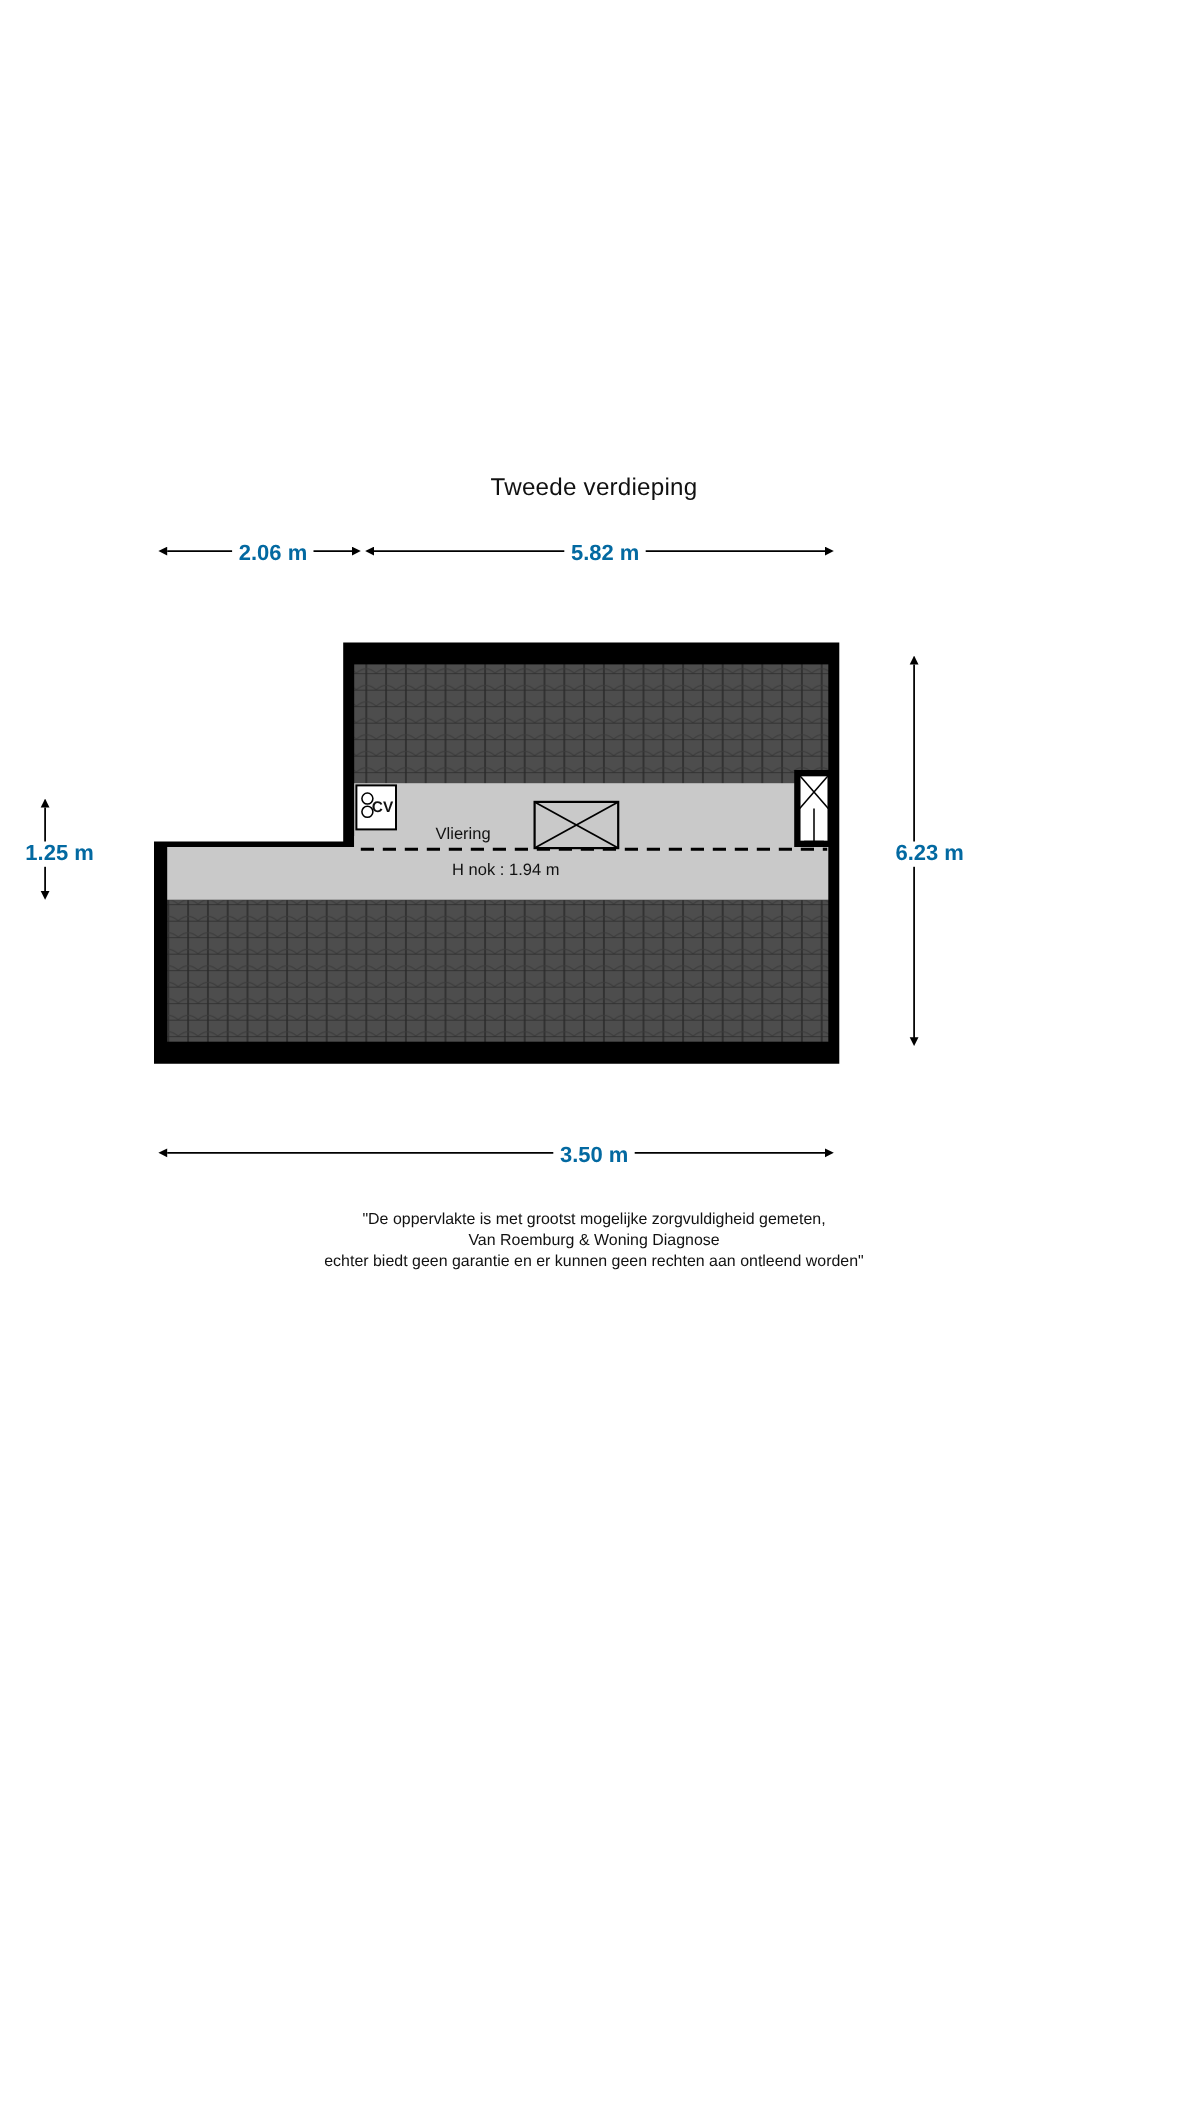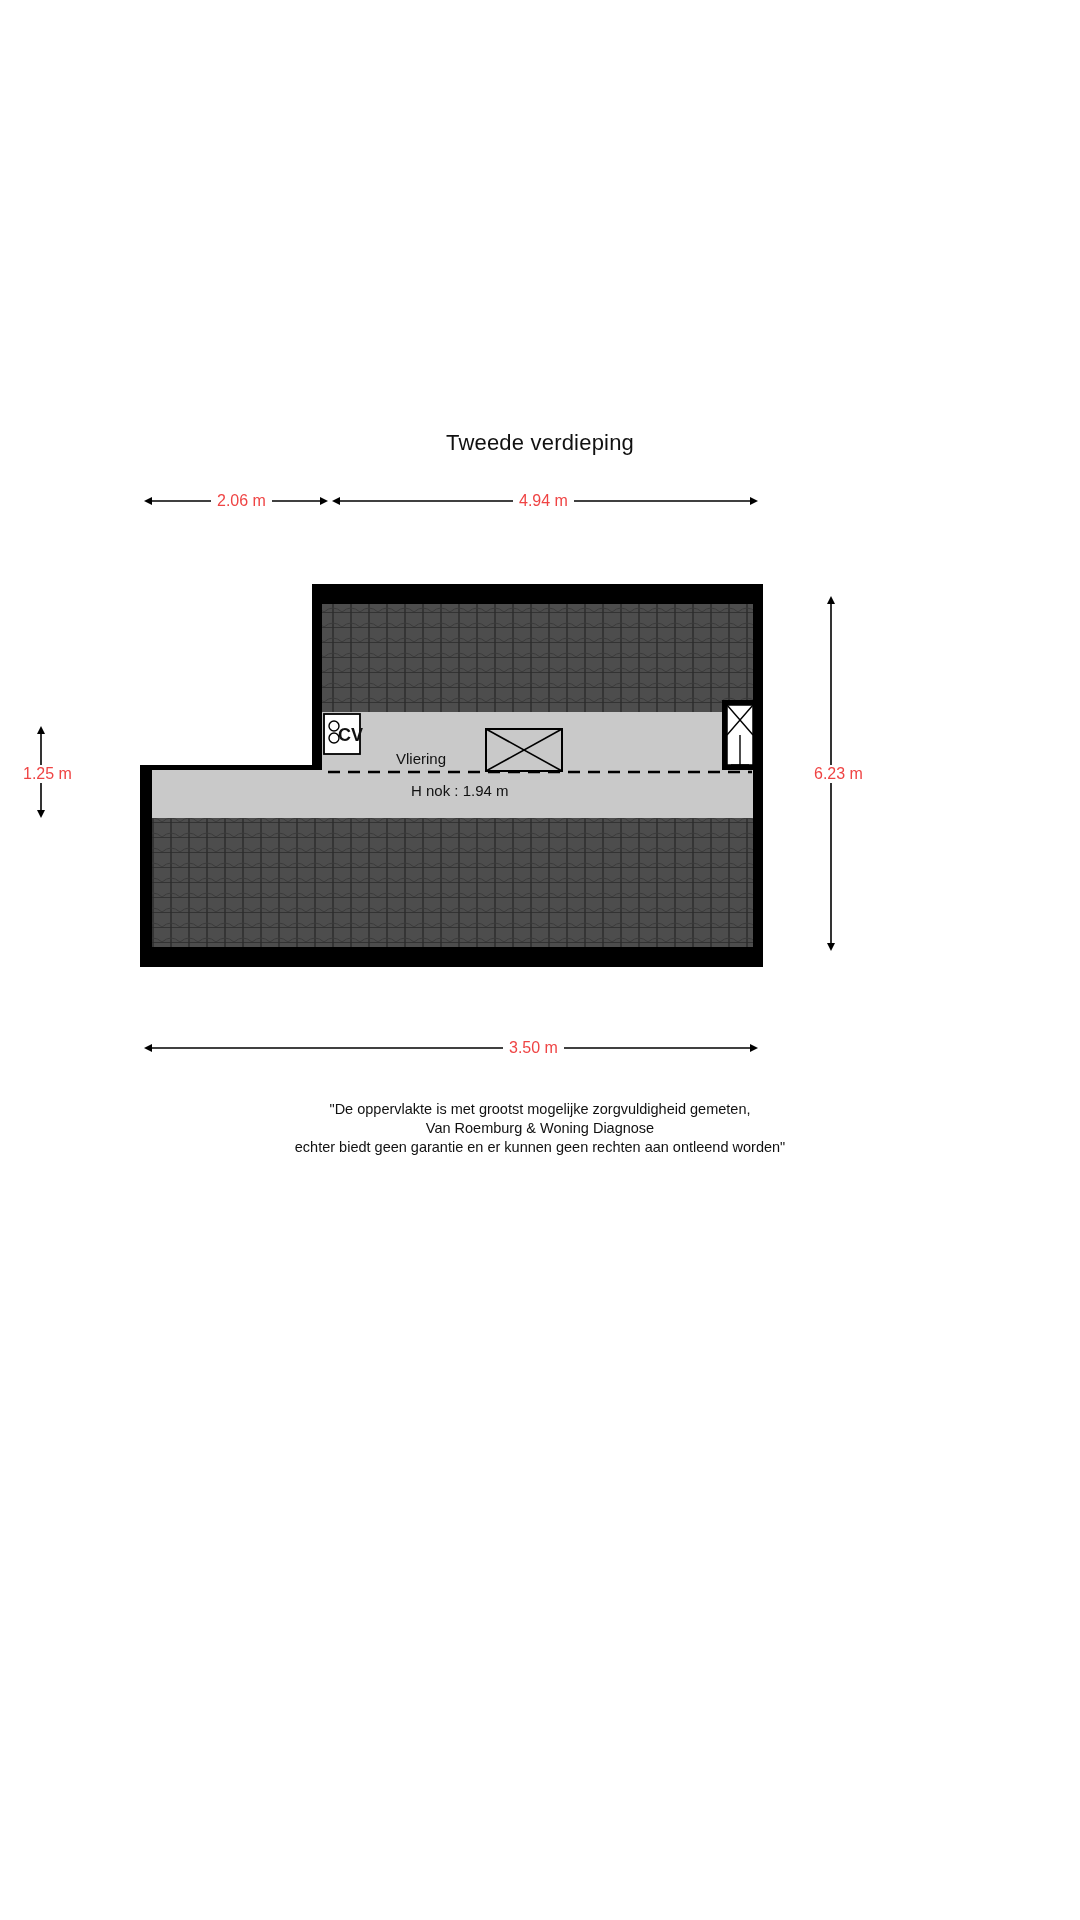--- a/index.html
+++ b/index.html
@@ -31,25 +31,26 @@
     width: 1080px;
     text-align: center;
     font-size: 22px;
     letter-spacing: 0.2px;
     color: #111;
   }
 
   
   .dim-label {
     position: absolute;
-    font-size: 16px;
-    color: #ef4444;
+    font-size: 20px;
+    color: #0369a1;
     background: #ffffff;
     padding: 0 6px;
     white-space: nowrap;
+    font-weight: bold;
   }
 
   #dim-top-left-label  { left: 211px; top: 480px; }
   #dim-top-right-label { left: 513px; top: 480px; }
   #dim-bottom-label    { left: 503px; top: 1027px; }
   #dim-left-label      { left: 17px;  top: 753px; }
   #dim-right-label     { left: 808px; top: 753px; }
 
   
   .plan-svg {
@@ -60,21 +61,21 @@
 
   
   .room-label {
     position: absolute;
     font-size: 15px;
     color: #111;
     white-space: nowrap;
   }
   #room-vliering { left: 396px; top: 738px; }
   #room-hnok     { left: 383px; top: 770px; margin-left: 28px; }
-  #label-cv      { left: 338px; top: 713px; font-size: 18px; font-weight: 600; }
+  #label-cv      { left: 338px; top: 713px; font-size: 14px; font-weight: 600; }
 
   
   .disclaimer {
     position: absolute;
     left: 0;
     top: 1088px;
     width: 1080px;
     text-align: center;
     font-size: 14.5px;
     line-height: 19px;
@@ -163,21 +164,21 @@
     <g>
       <line x1="41" y1="722" x2="41" y2="800" stroke="#000" stroke-width="1.6" marker-start="url(#arrowStart)" marker-end="url(#arrowEnd)"></line>
     </g>
 
     <g>
       <line x1="831" y1="592" x2="831" y2="933" stroke="#000" stroke-width="1.6" marker-start="url(#arrowStart)" marker-end="url(#arrowEnd)"></line>
     </g>
   </svg>
 
   <div class="dim-label" id="dim-top-left-label">2.06 m</div>
-  <div class="dim-label" id="dim-top-right-label">4.94 m</div>
+  <div class="dim-label" id="dim-top-right-label">5.82 m</div>
   <div class="dim-label" id="dim-bottom-label">3.50 m</div>
   <div class="dim-label" id="dim-left-label">1.25 m</div>
   <div class="dim-label" id="dim-right-label">6.23 m</div>
 
   <div class="room-label" id="room-vliering">Vliering</div>
   <div class="room-label" id="room-hnok">H nok : 1.94 m</div>
   <div class="room-label" id="label-cv">CV</div>
 
   <div class="disclaimer">
     <div>"De oppervlakte is met grootst mogelijke zorgvuldigheid gemeten,</div>

